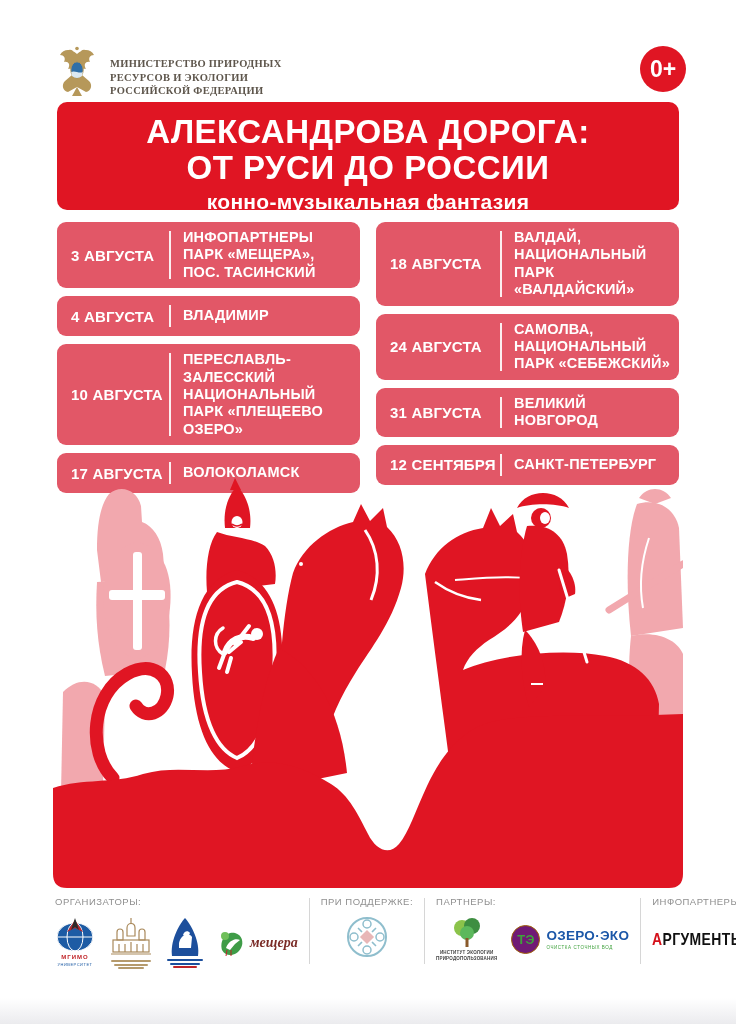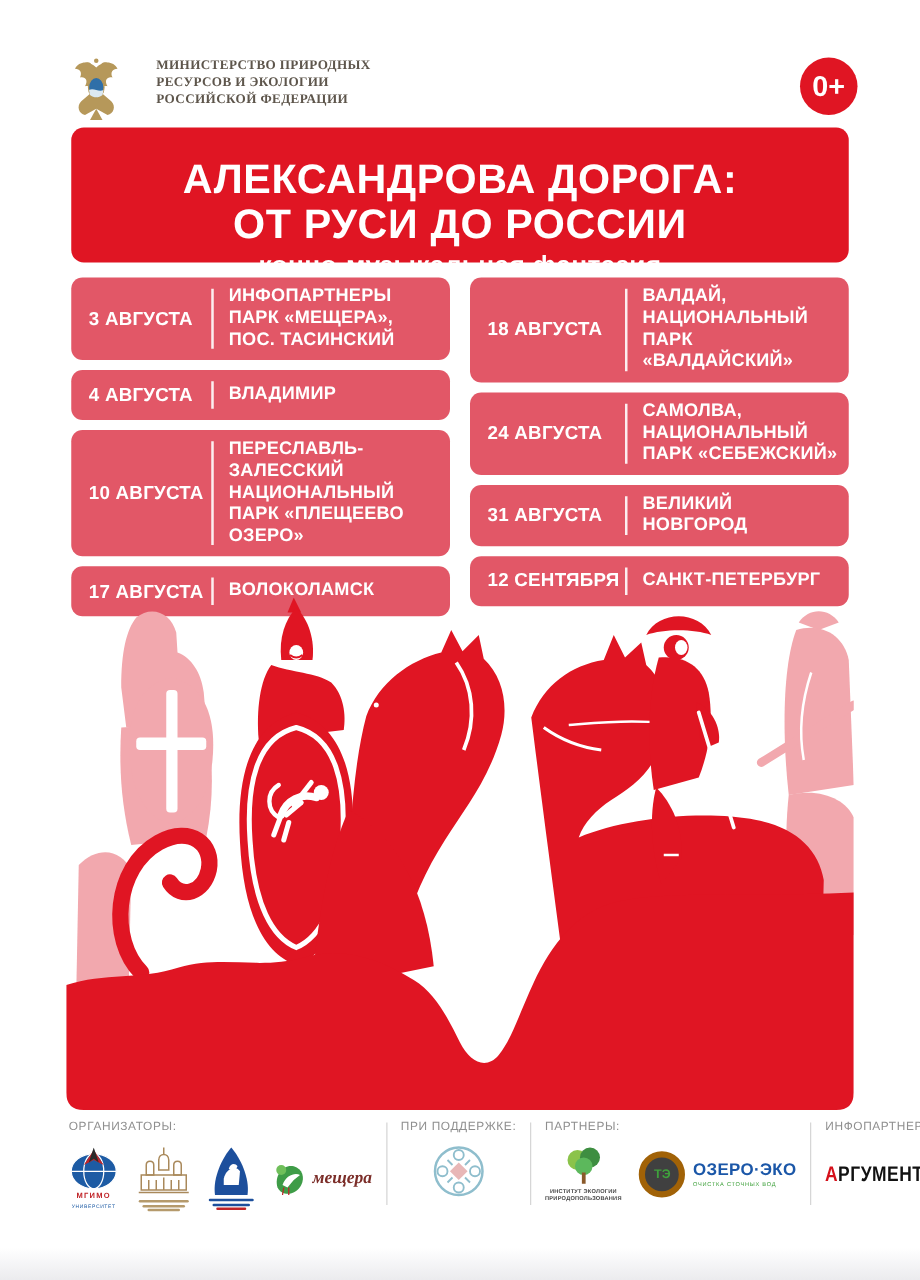--- a/index.html
+++ b/index.html
@@ -1,28 +1,28 @@
 <!DOCTYPE html>
 <html><head>
 <meta charset="utf-8">
 <style>
   html,body{margin:0;padding:0;background:#fff;}
   .poster{position:relative;width:736px;height:1024px;background:#ffffff;overflow:hidden;
           font-family:"Liberation Sans",sans-serif;}
   
-  .ministry{position:absolute;left:55px;top:46px;display:flex;align-items:flex-start;gap:26px;}
+  .ministry{position:absolute;left:55px;top:46px;display:flex;align-items:flex-end;gap:11px;}
   .ministry-text{font-family:"Liberation Serif",serif;font-weight:bold;font-size:10.5px;
                  line-height:1.3;color:#5E564C;letter-spacing:.3px;}
   .age-badge{position:absolute;right:50px;top:46px;width:46px;height:46px;border-radius:50%;
              background:var(--red);color:#fff;font-weight:bold;font-size:23px;
              display:flex;align-items:center;justify-content:center;}
   
   .banner{position:absolute;left:57px;right:57px;top:102px;height:108px;background:var(--red);
           border-radius:10px;color:#fff;text-align:center;}
-  .banner h1{margin:23px 0 0;font-size:33px;line-height:1.08;font-weight:bold;letter-spacing:.5px;}
+  .banner h1{margin:12px 0 0;font-size:33px;line-height:1.08;font-weight:bold;letter-spacing:.5px;}
   .banner .subtitle{margin-top:5px;font-size:21px;font-weight:bold;letter-spacing:.3px;}
   
   .schedule{position:absolute;top:222px;left:57px;right:57px;display:flex;gap:16px;}
   .col{flex:1;display:flex;flex-direction:column;gap:8px;}
   .row{background:var(--rose);border-radius:9px;color:#fff;display:flex;align-items:center;}
   .row .date{flex:0 0 98px;padding-left:14px;font-weight:bold;font-size:15px;letter-spacing:.2px;}
   .col-right .row .date{flex:0 0 110px;}
   .row .vline{width:2px;background:rgba(255,255,255,.9);align-self:stretch;margin:9px 0;}
   .row .loc{flex:1;padding:7px 8px 7px 12px;font-weight:bold;font-size:14.5px;line-height:1.2;letter-spacing:.2px;}
   .h-a{min-height:58px}.h-b{min-height:40px}.h-c{min-height:76px}.h-d{min-height:66px}
@@ -36,23 +36,23 @@
   .f-divider{width:1px;background:#D6D6D6;height:66px;margin-top:2px;flex:0 0 1px;}
   .logo-stack{display:flex;flex-direction:column;align-items:center;gap:2px;}
   .micro-bars{display:flex;flex-direction:column;gap:1.5px;align-items:center;}
   .micro-bars i{display:block;height:2px;border-radius:1px;}
   .mgimo-t1{font-size:6px;font-weight:bold;color:#C02428;letter-spacing:1px;}
   .mgimo-t2{font-size:4px;color:#1D5BA4;letter-spacing:.5px;}
   .mesh-wrap{display:flex;align-items:center;gap:5px;}
   .mesh-text{font-family:"Liberation Serif",serif;font-style:italic;font-weight:bold;
              font-size:14px;color:#7B2D28;}
   .topol{display:flex;align-items:center;gap:6px;}
-  .topol-circle{width:27px;height:27px;border-radius:50%;border:5px solid #a16207;
+  .topol-circle{width:27px;height:27px;border-radius:50%;border:1px solid #a16207;
                 display:flex;align-items:center;justify-content:center;
-                color:#3FA13C;font-weight:bold;font-size:10px;background:#404040;}
+                color:#3FA13C;font-weight:bold;font-size:13px;background:#701a75;}
   .topol-name{font-size:13.5px;font-weight:bold;color:#1B57A8;letter-spacing:.3px;line-height:1;}
   .topol-sub{font-size:4.5px;color:#3FA13C;letter-spacing:.6px;margin-top:2px;}
   .inst-text{font-size:4.5px;font-weight:bold;color:#444;text-align:center;line-height:1.4;letter-spacing:.2px;}
   .an-logo{font-size:17px;font-weight:bold;color:#111;white-space:nowrap;
            transform:scaleX(.82);transform-origin:left;letter-spacing:.5px;margin-top:14px;}
   .an-red{color:#D5101A;}
   .bottom-fade{position:absolute;left:0;right:0;bottom:0;height:26px;
                background:linear-gradient(rgba(235,235,238,0),#EBEBEE);}
   :root{--red:#E01523;--rose:#E25767;--pink:#F2A8AE;}
 </style>

